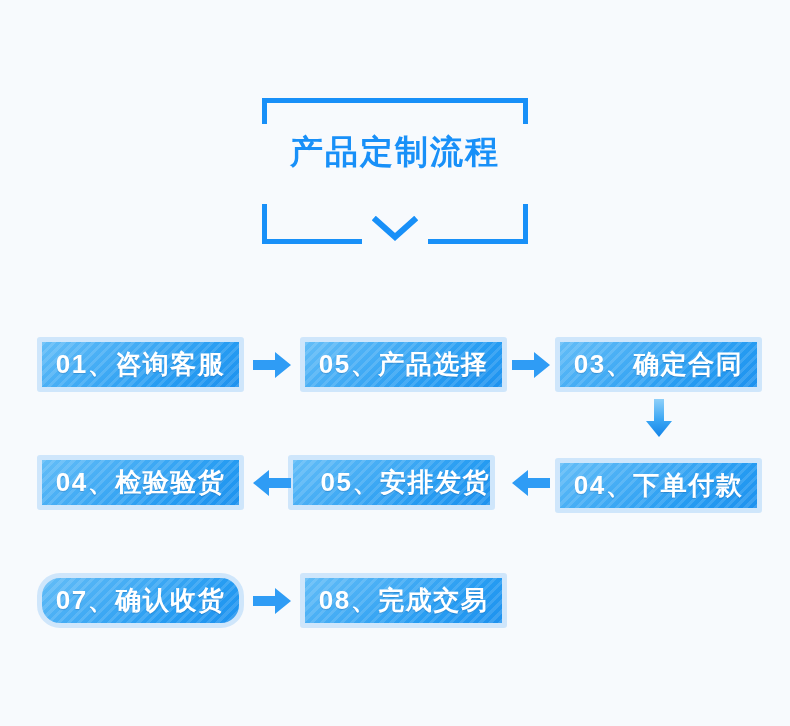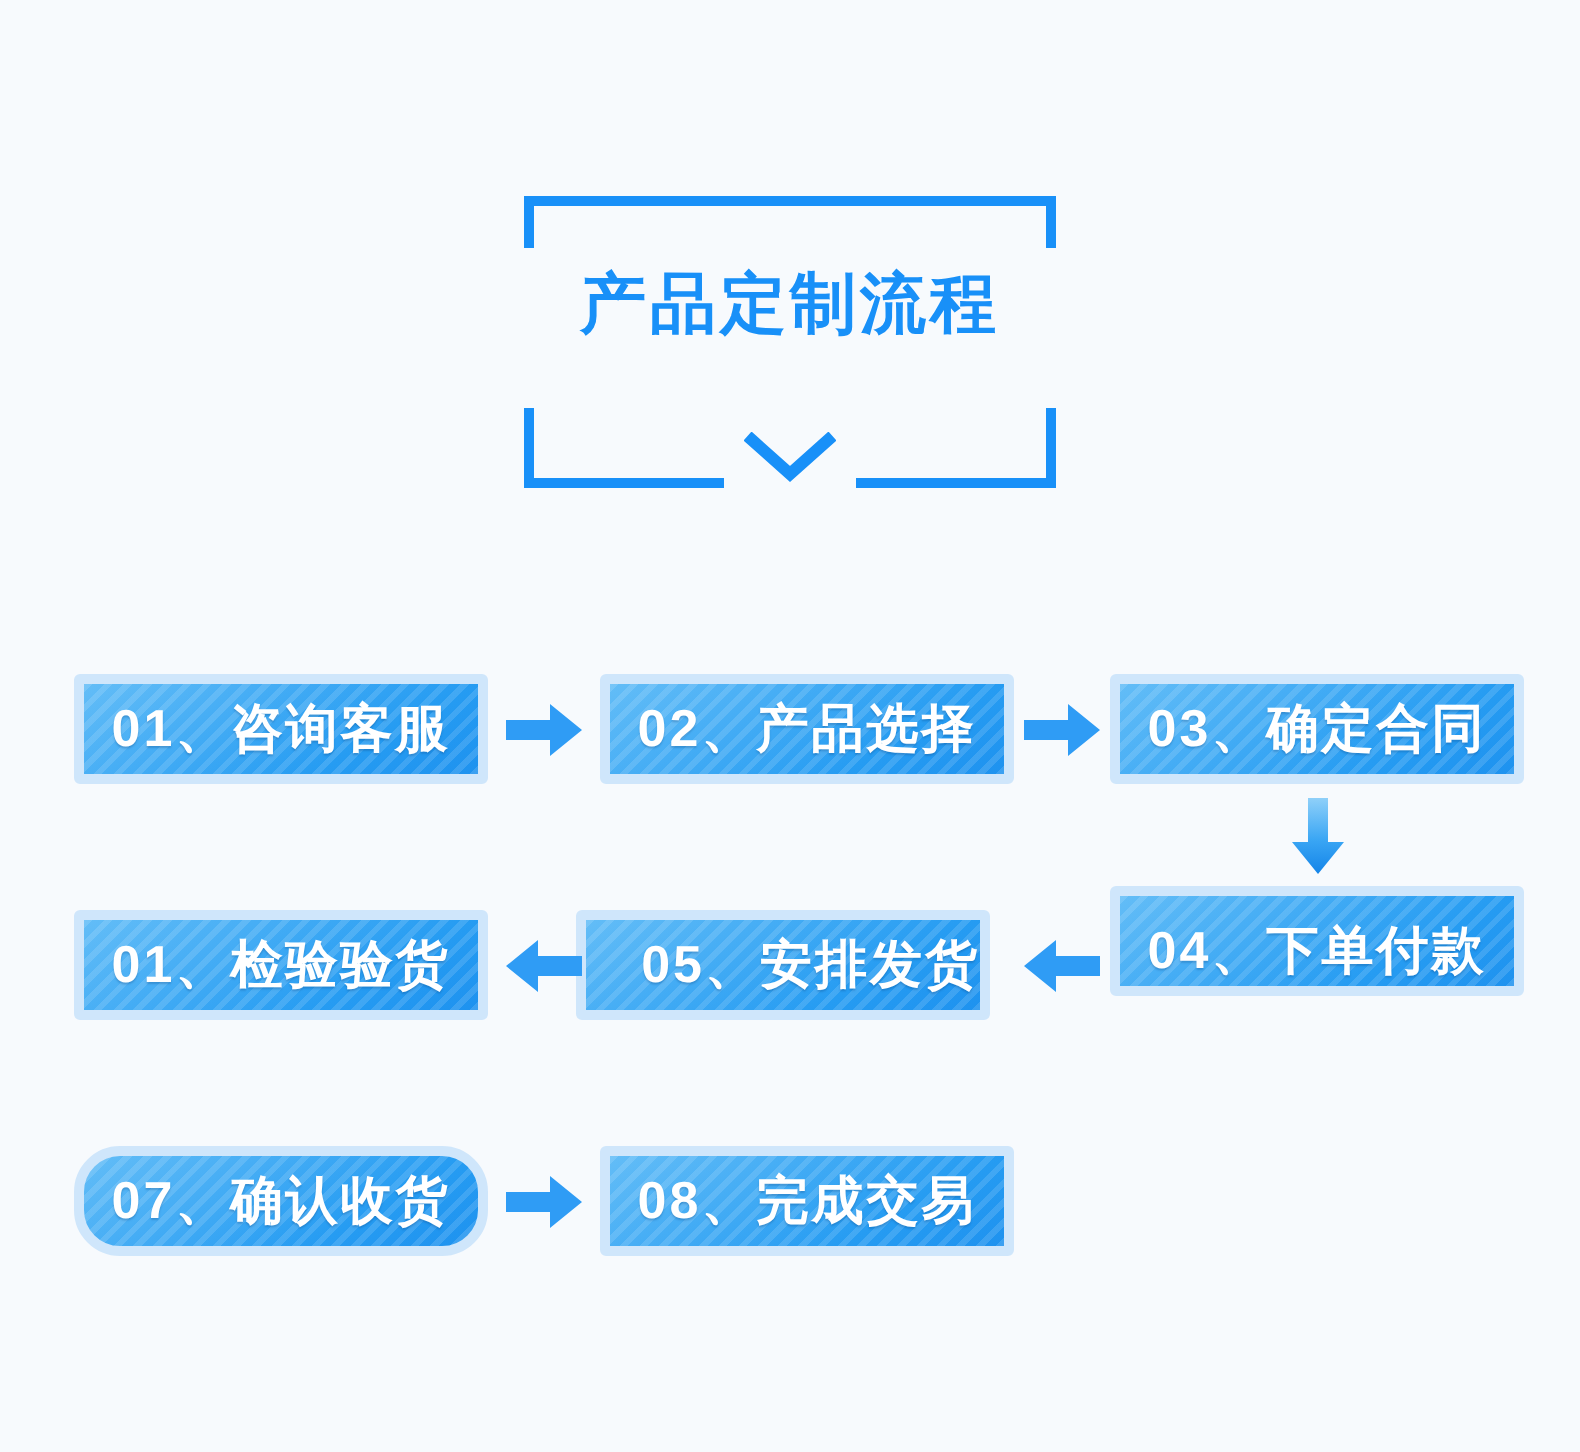--- a/index.html
+++ b/index.html
@@ -133,38 +133,38 @@
   <svg id="header-chevron" viewBox="0 0 46 26">
     <polyline points="4,4 23,21 42,4" fill="none" stroke="#1890f8" stroke-width="6" stroke-linecap="square" stroke-linejoin="miter"></polyline>
   </svg>
 </div>
 
 <div id="flow-diagram">
     <div class="step-box" style="left: 37px; top: 337px;">
       <span class="step-label">01、咨询客服</span>
     </div>
     <div class="step-box" style="left: 300px; top: 337px;">
-      <span class="step-label">02、产品选择</span>
+      <span class="step-label">05、产品选择</span>
     </div>
     <div class="step-box" style="left: 555px; top: 337px;">
       <span class="step-label">03、确定合同</span>
     </div>
     <svg viewBox="0 0 42 30" class="arrow" style="position: absolute; left: 251px; top: 349.5px;">
       <path d="M2,10 L24,10 L24,2 L40,15 L24,28 L24,20 L2,20 Z" fill="#2f9cf5"></path>
     </svg>
     <svg viewBox="0 0 42 30" class="arrow" style="position: absolute; left: 510px; top: 349.5px;">
       <path d="M2,10 L24,10 L24,2 L40,15 L24,28 L24,20 L2,20 Z" fill="#2f9cf5"></path>
     </svg>
     <div class="step-box" style="left: 37px; top: 455px;">
-      <span class="step-label">01、检验验货</span>
+      <span class="step-label">04、检验验货</span>
     </div>
     <div class="step-box" style="left: 288px; top: 455px; justify-content: flex-end;">
       <span class="step-label">05、安排发货</span>
     </div>
-    <div class="step-box" style="left: 555px; top: 443px; align-items: flex-end;">
+    <div class="step-box" style="left: 555px; top: 458px;">
       <span class="step-label">04、下单付款</span>
     </div>
     <svg viewBox="0 0 42 30" class="arrow" style="position: absolute; left: 251px; top: 467.5px;">
       <path d="M40,10 L18,10 L18,2 L2,15 L18,28 L18,20 L40,20 Z" fill="#2f9cf5"></path>
     </svg>
     <svg viewBox="0 0 42 30" class="arrow" style="position: absolute; left: 510px; top: 467.5px;">
       <path d="M40,10 L18,10 L18,2 L2,15 L18,28 L18,20 L40,20 Z" fill="#2f9cf5"></path>
     </svg>
     <div class="step-box" style="left: 37px; top: 573px; border-radius: 23px;">
       <span class="step-label">07、确认收货</span>

